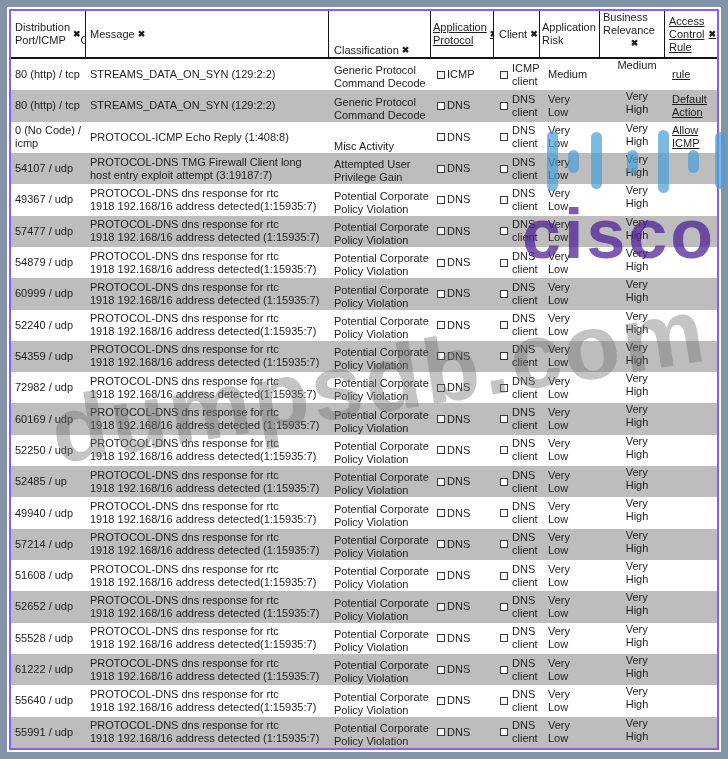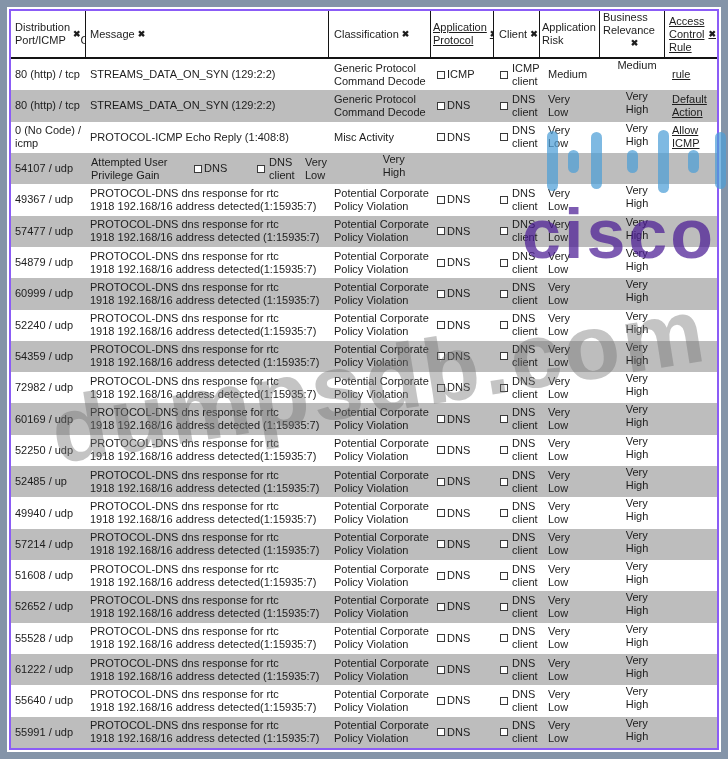--- a/index.html
+++ b/index.html
@@ -28,21 +28,21 @@
     box-sizing:border-box;display:flex;align-items:center;
     font-size:11px;line-height:13px;color:#1d1d1d;white-space:pre;overflow:hidden;
   }
   .chk{
     flex:none;width:6px;height:6px;border:1px solid #3a3a3a;background:#ffffff;
     display:inline-block;
   }
   
   .c0{width:75px;padding-left:4px;}
   .c1{width:243px;padding-left:4px;}
-  .c2{width:102px;padding-left:5px;}
+  .c2{width:102px;padding-left:5px;align-items:flex-end;}
   .c3{width:63px;padding-left:6px;}
   .c4{width:46px;padding-left:6px;}
   .c5{width:60px;padding-left:8px;}
   .c6{width:65px;padding-left:9px;flex-direction:column;}
   .c7{width:52px;padding-left:7px;text-decoration:underline;}
   
   .hc.c3{padding-left:2px;text-decoration:underline;}
   .hc.c4{padding-left:5px;padding-right:1px;}
   .hc.c5{padding-left:2px;}
   .hc.c6{padding-left:3px;padding-right:1px;}
@@ -119,20 +119,22 @@
 client</span></div>
             <div class="td c5">Very
 Low</div>
             <div class="td c6">Very
 High</div>
             <div class="td c7">Allow
 ICMP</div>
           </div>
           <div class="tr alt">
             <div class="td c0">54107 / udp</div>
+            <div class="td c1">PROTOCOL-DNS TMG Firewall Client long
+host entry exploit attempt (3:19187:7)</div>
             <div class="td c2">Attempted User
 Privilege Gain</div>
             <div class="td c3"><span class="chk"></span><span>DNS</span></div>
             <div class="td c4"><span class="chk"></span><span>DNS
 client</span></div>
             <div class="td c5">Very
 Low</div>
             <div class="td c6">Very
 High</div>
             <div class="td c7"></div>

